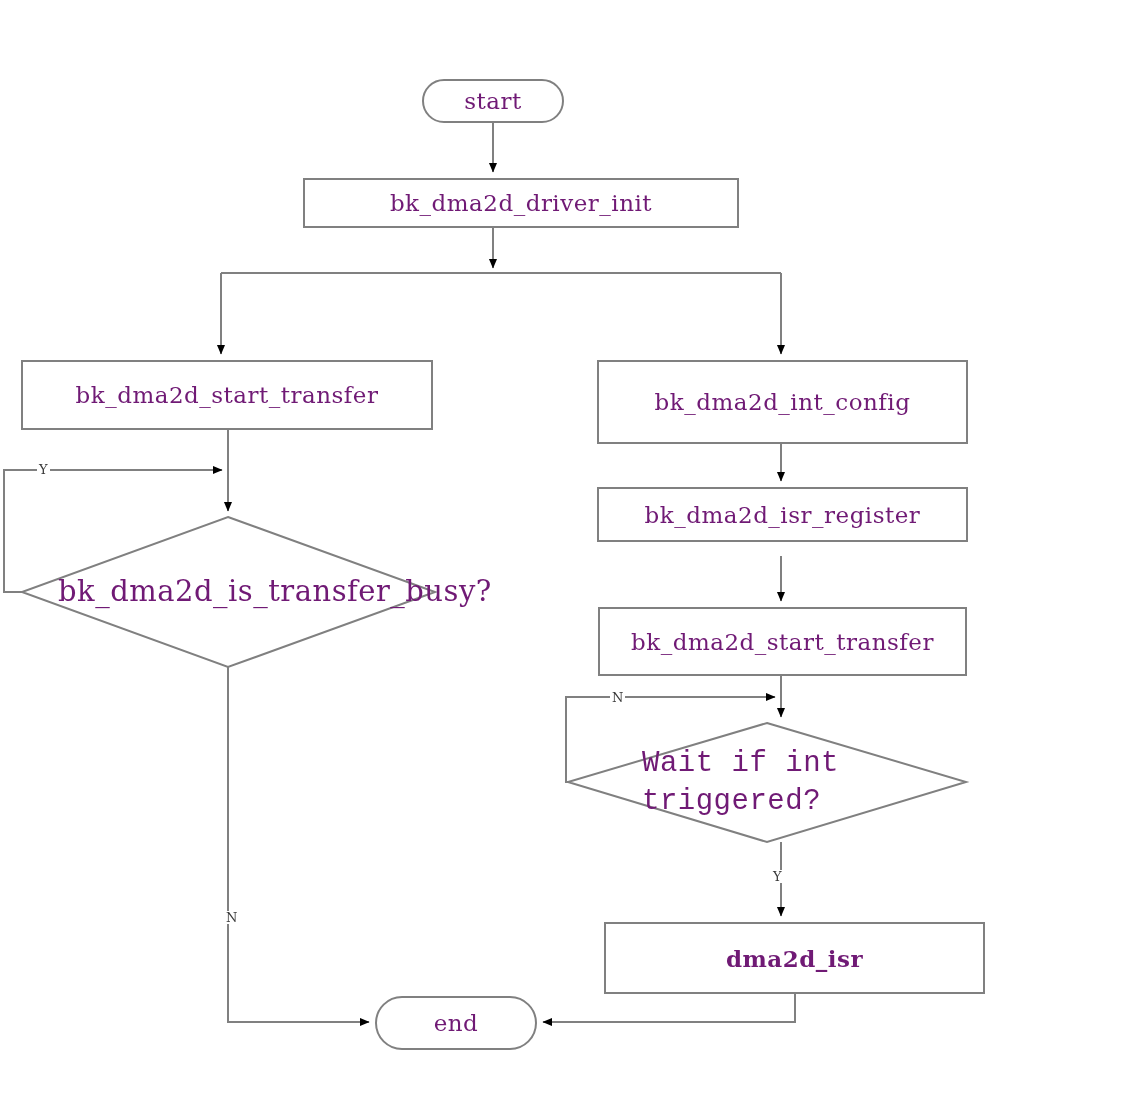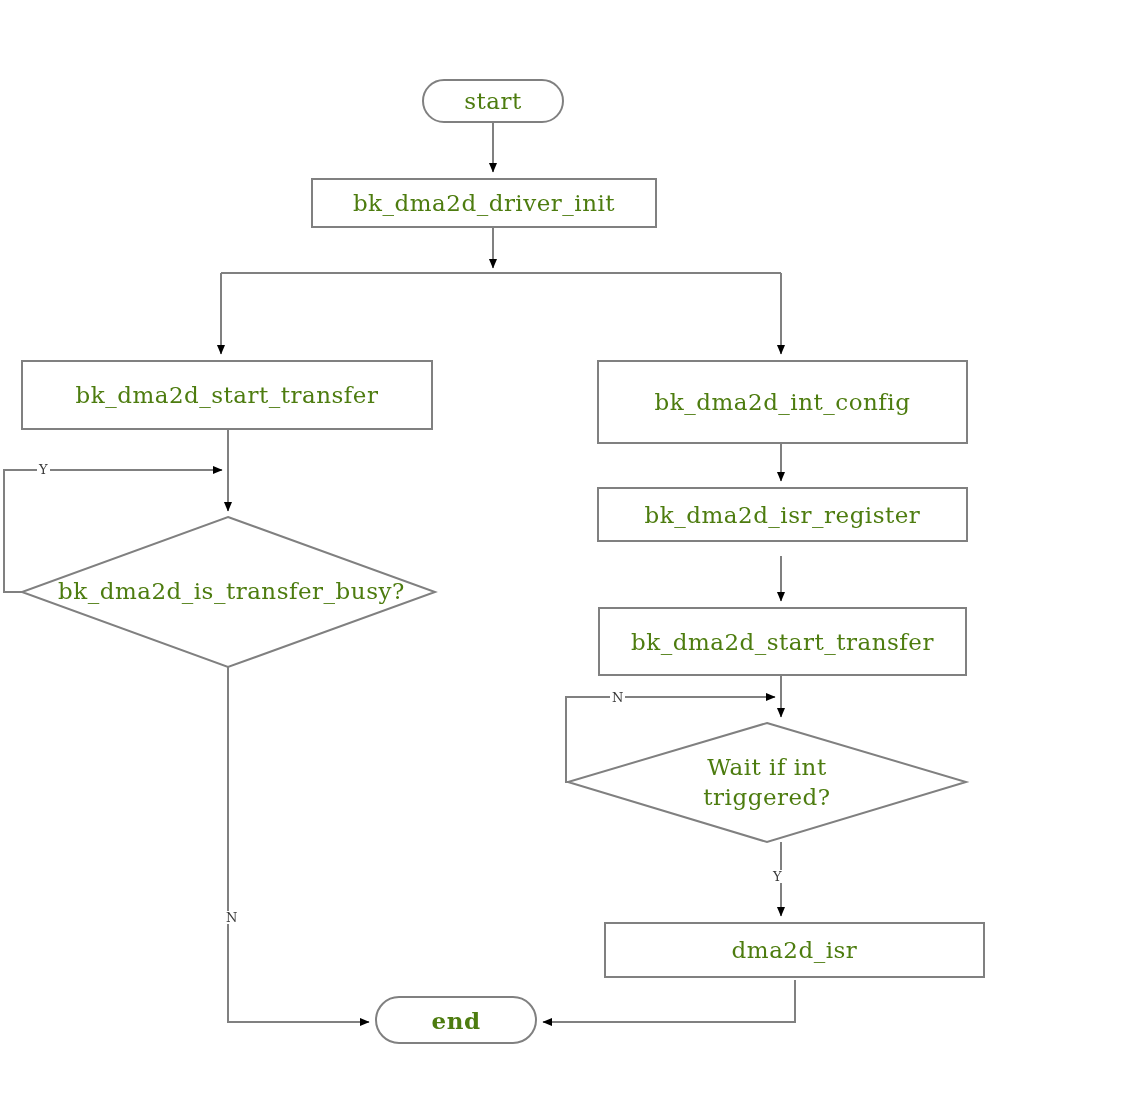--- a/index.html
+++ b/index.html
@@ -25,52 +25,53 @@
     width: 1146px;
     height: 1099px;
     pointer-events: none;
   }
   .node {
     position: absolute;
     box-sizing: border-box;
     display: flex;
     align-items: center;
     justify-content: center;
-    text-align: center;
-    color: #4d7c0f;
+    text-align: left;
+    color: #701a75;
     font-family: "DejaVu Serif", serif;
     letter-spacing: 0.5px;
     white-space: nowrap;
   }
   .node.process {
     border: 2px solid #808080;
     background: #ffffff;
     font-size: 23px;
   }
   .node.terminal {
     border: 2px solid #808080;
     background: #ffffff;
     border-radius: 999px;
     font-size: 23px;
   }
   .node.decision {
     background: transparent;
     border: none;
-    font-size: 23px;
+    font-size: 29px;
     line-height: 1.28;
     white-space: normal;
   }
   .node.decision .dlabel {
     position: relative;
     z-index: 3;
     width: 340px;
     display: block;
   }
   .node.decision.wide .dlabel {
     width: 250px;
+    font-family: Liberation Mono, monospace;
   }
   .edge-label {
     position: absolute;
     font-family: "DejaVu Serif", serif;
     font-size: 13px;
     color: #3a3a3a;
     background: #ffffff;
     padding: 0 2px;
     line-height: 1;
     z-index: 4;
@@ -115,21 +116,21 @@
 
       <polygon points="228,517 435,592 228,667 22,592" fill="#ffffff"></polygon>
       <polygon points="767,723 966,782 767,842 568,782" fill="#ffffff"></polygon>
     </g>
   </svg>
 
   <div class="node terminal" style="left:422px; top:79px; width:142px; height:44px;">
     <span>start</span>
   </div>
 
-  <div class="node process" style="left:303px; top:178px; width:346px; height:50px;margin-left:8px;">
+  <div class="node process" style="left:303px; top:178px; width:436px; height:50px;">
     <span>bk_dma2d_driver_init</span>
   </div>
 
   <div class="node process" style="left:21px; top:360px; width:412px; height:70px;">
     <span>bk_dma2d_start_transfer</span>
   </div>
 
   <div class="node decision" style="left:58px; top:517px; width:340px; height:150px;">
     <span class="dlabel">bk_dma2d_is_transfer_busy?</span>
   </div>
@@ -143,25 +144,25 @@
   </div>
 
   <div class="node process" style="left:598px; top:607px; width:369px; height:69px;">
     <span>bk_dma2d_start_transfer</span>
   </div>
 
   <div class="node decision wide" style="left:642px; top:723px; width:250px; height:119px;">
     <span class="dlabel">Wait if int triggered?</span>
   </div>
 
-  <div class="node process" style="left:604px; top:922px; width:381px; height:56px;">
+  <div class="node process" style="left:604px; top:922px; width:381px; height:72px;font-weight:bold;">
     <span>dma2d_isr</span>
   </div>
 
-  <div class="node terminal" style="left:375px; top:996px; width:162px; height:48px;font-weight:bold;">
+  <div class="node terminal" style="left:375px; top:996px; width:162px; height:54px;">
     <span>end</span>
   </div>
 
   <div class="edge-label" style="left:37px; top:463px;">Y</div>
   <div class="edge-label" style="left:224px; top:911px;">N</div>
   <div class="edge-label" style="left:610px; top:691px;">N</div>
   <div class="edge-label" style="left:771px; top:870px;">Y</div>
 
 </div>
 

